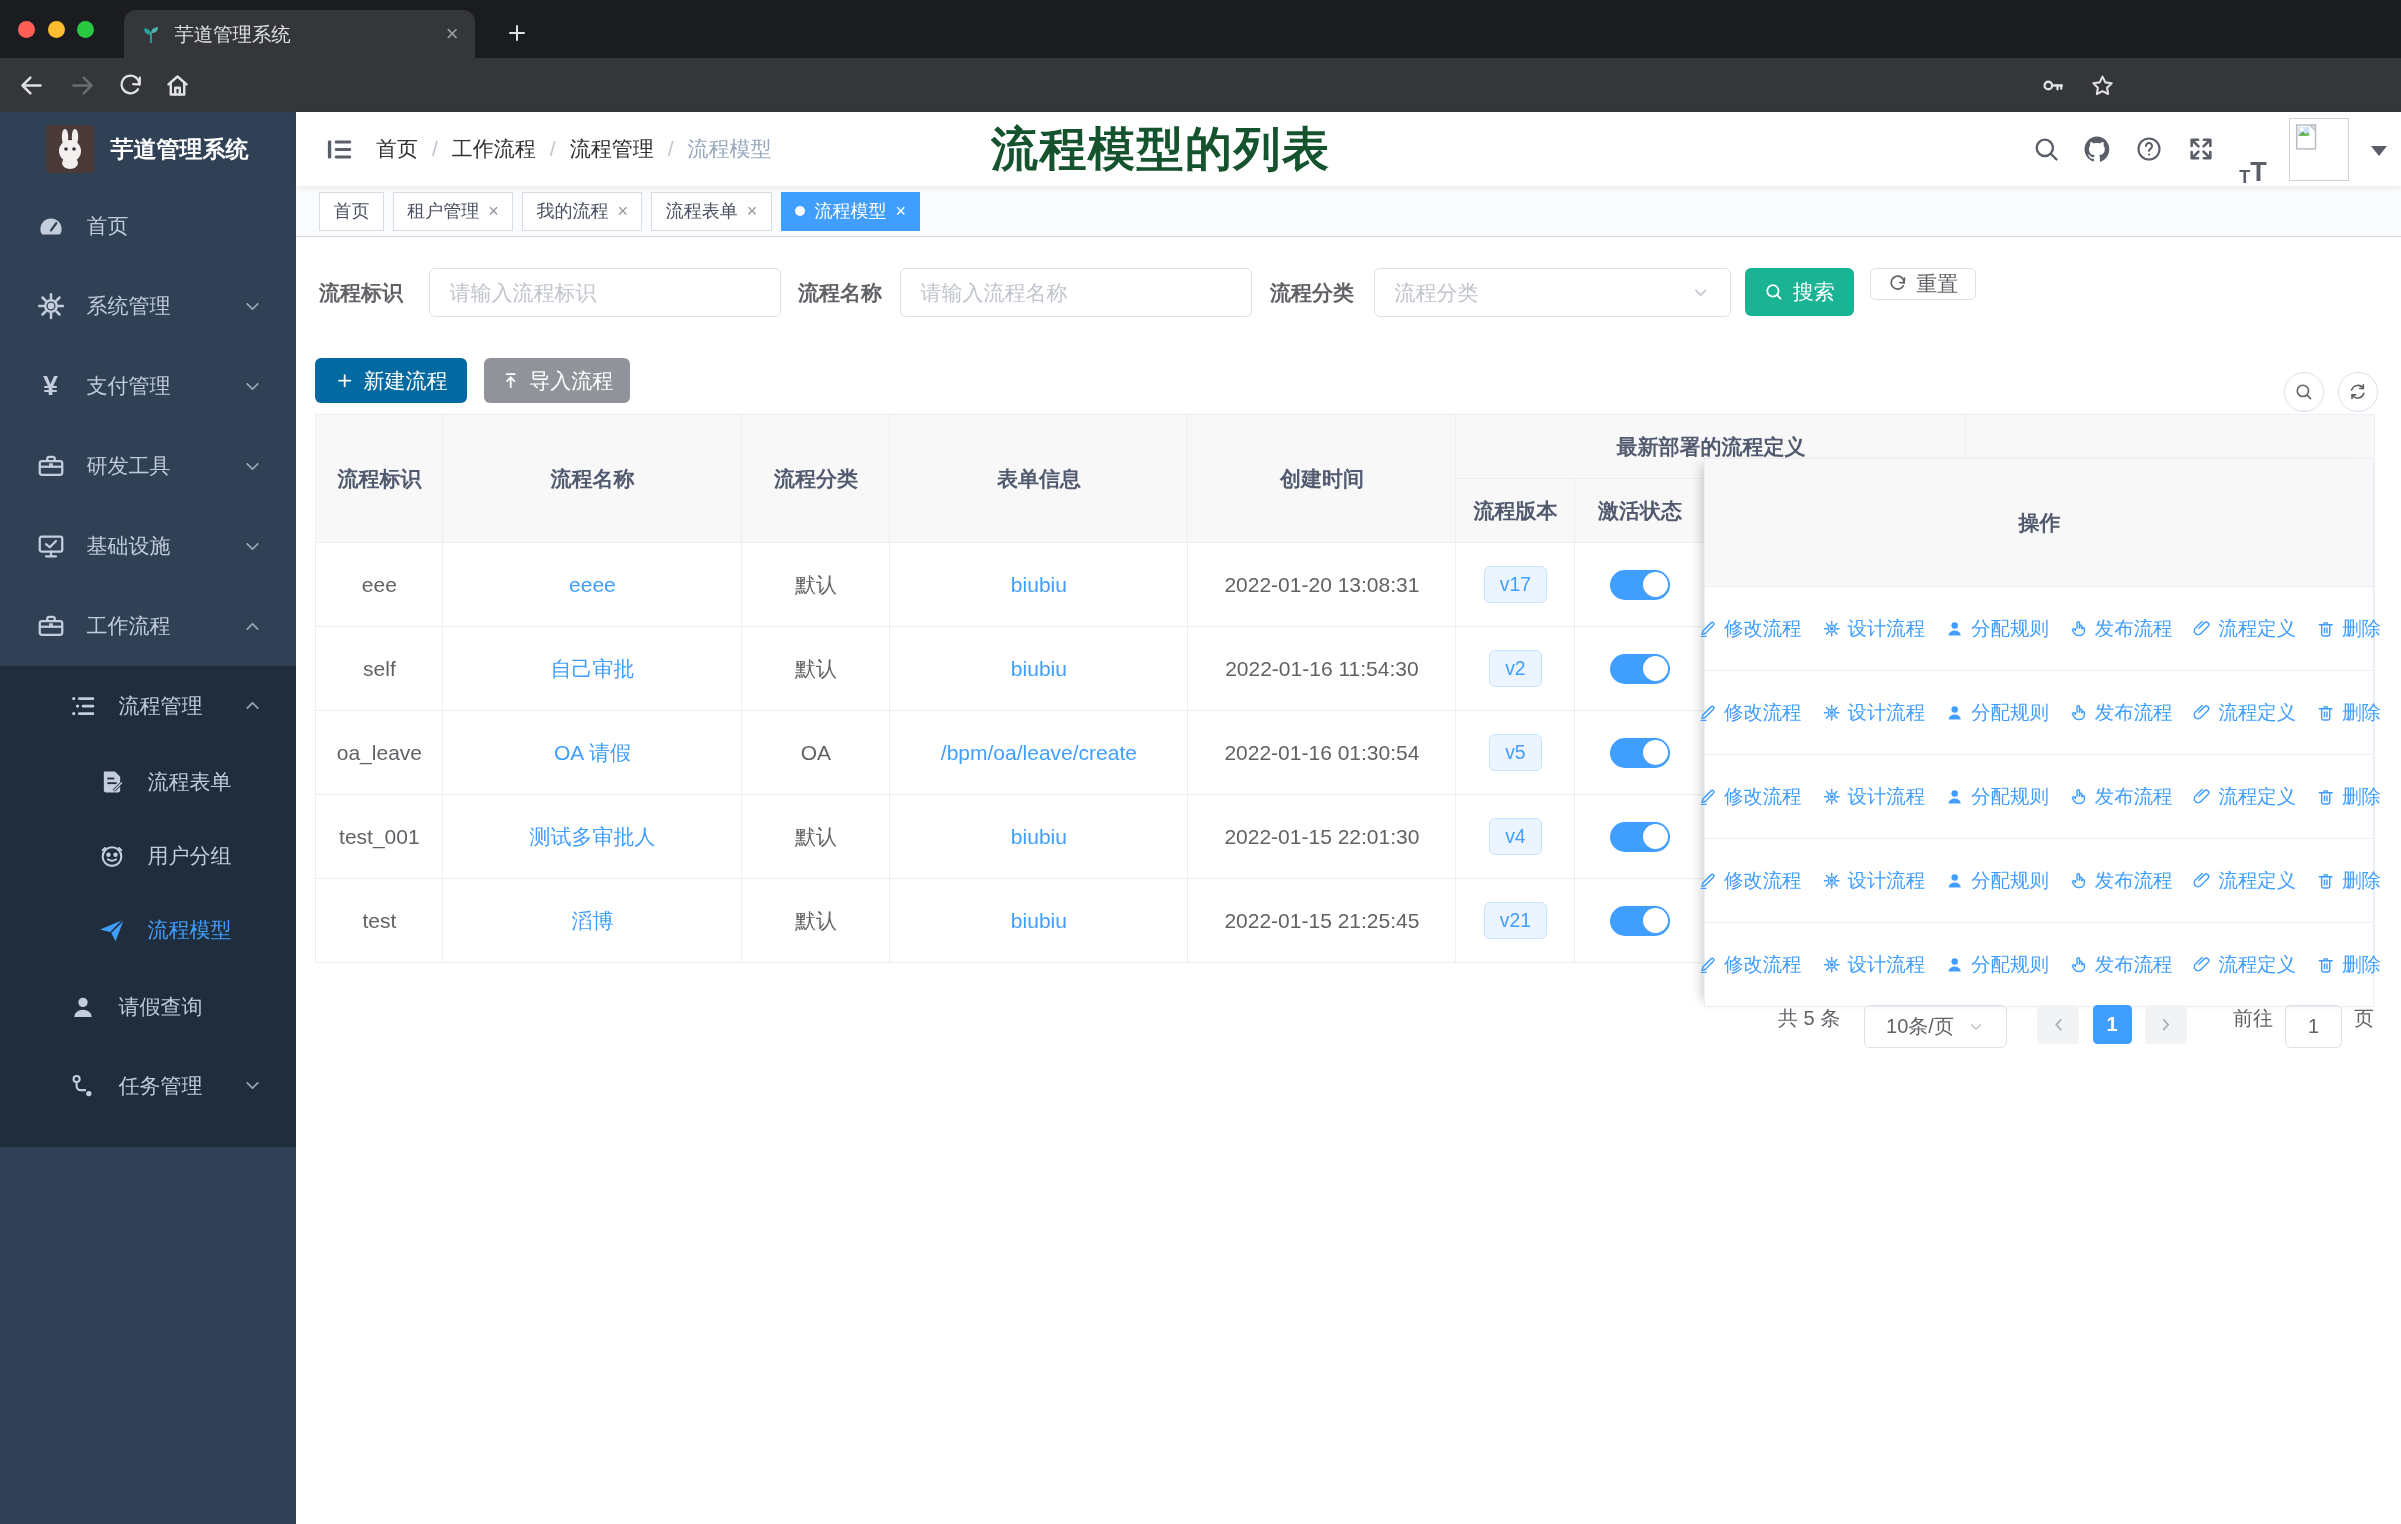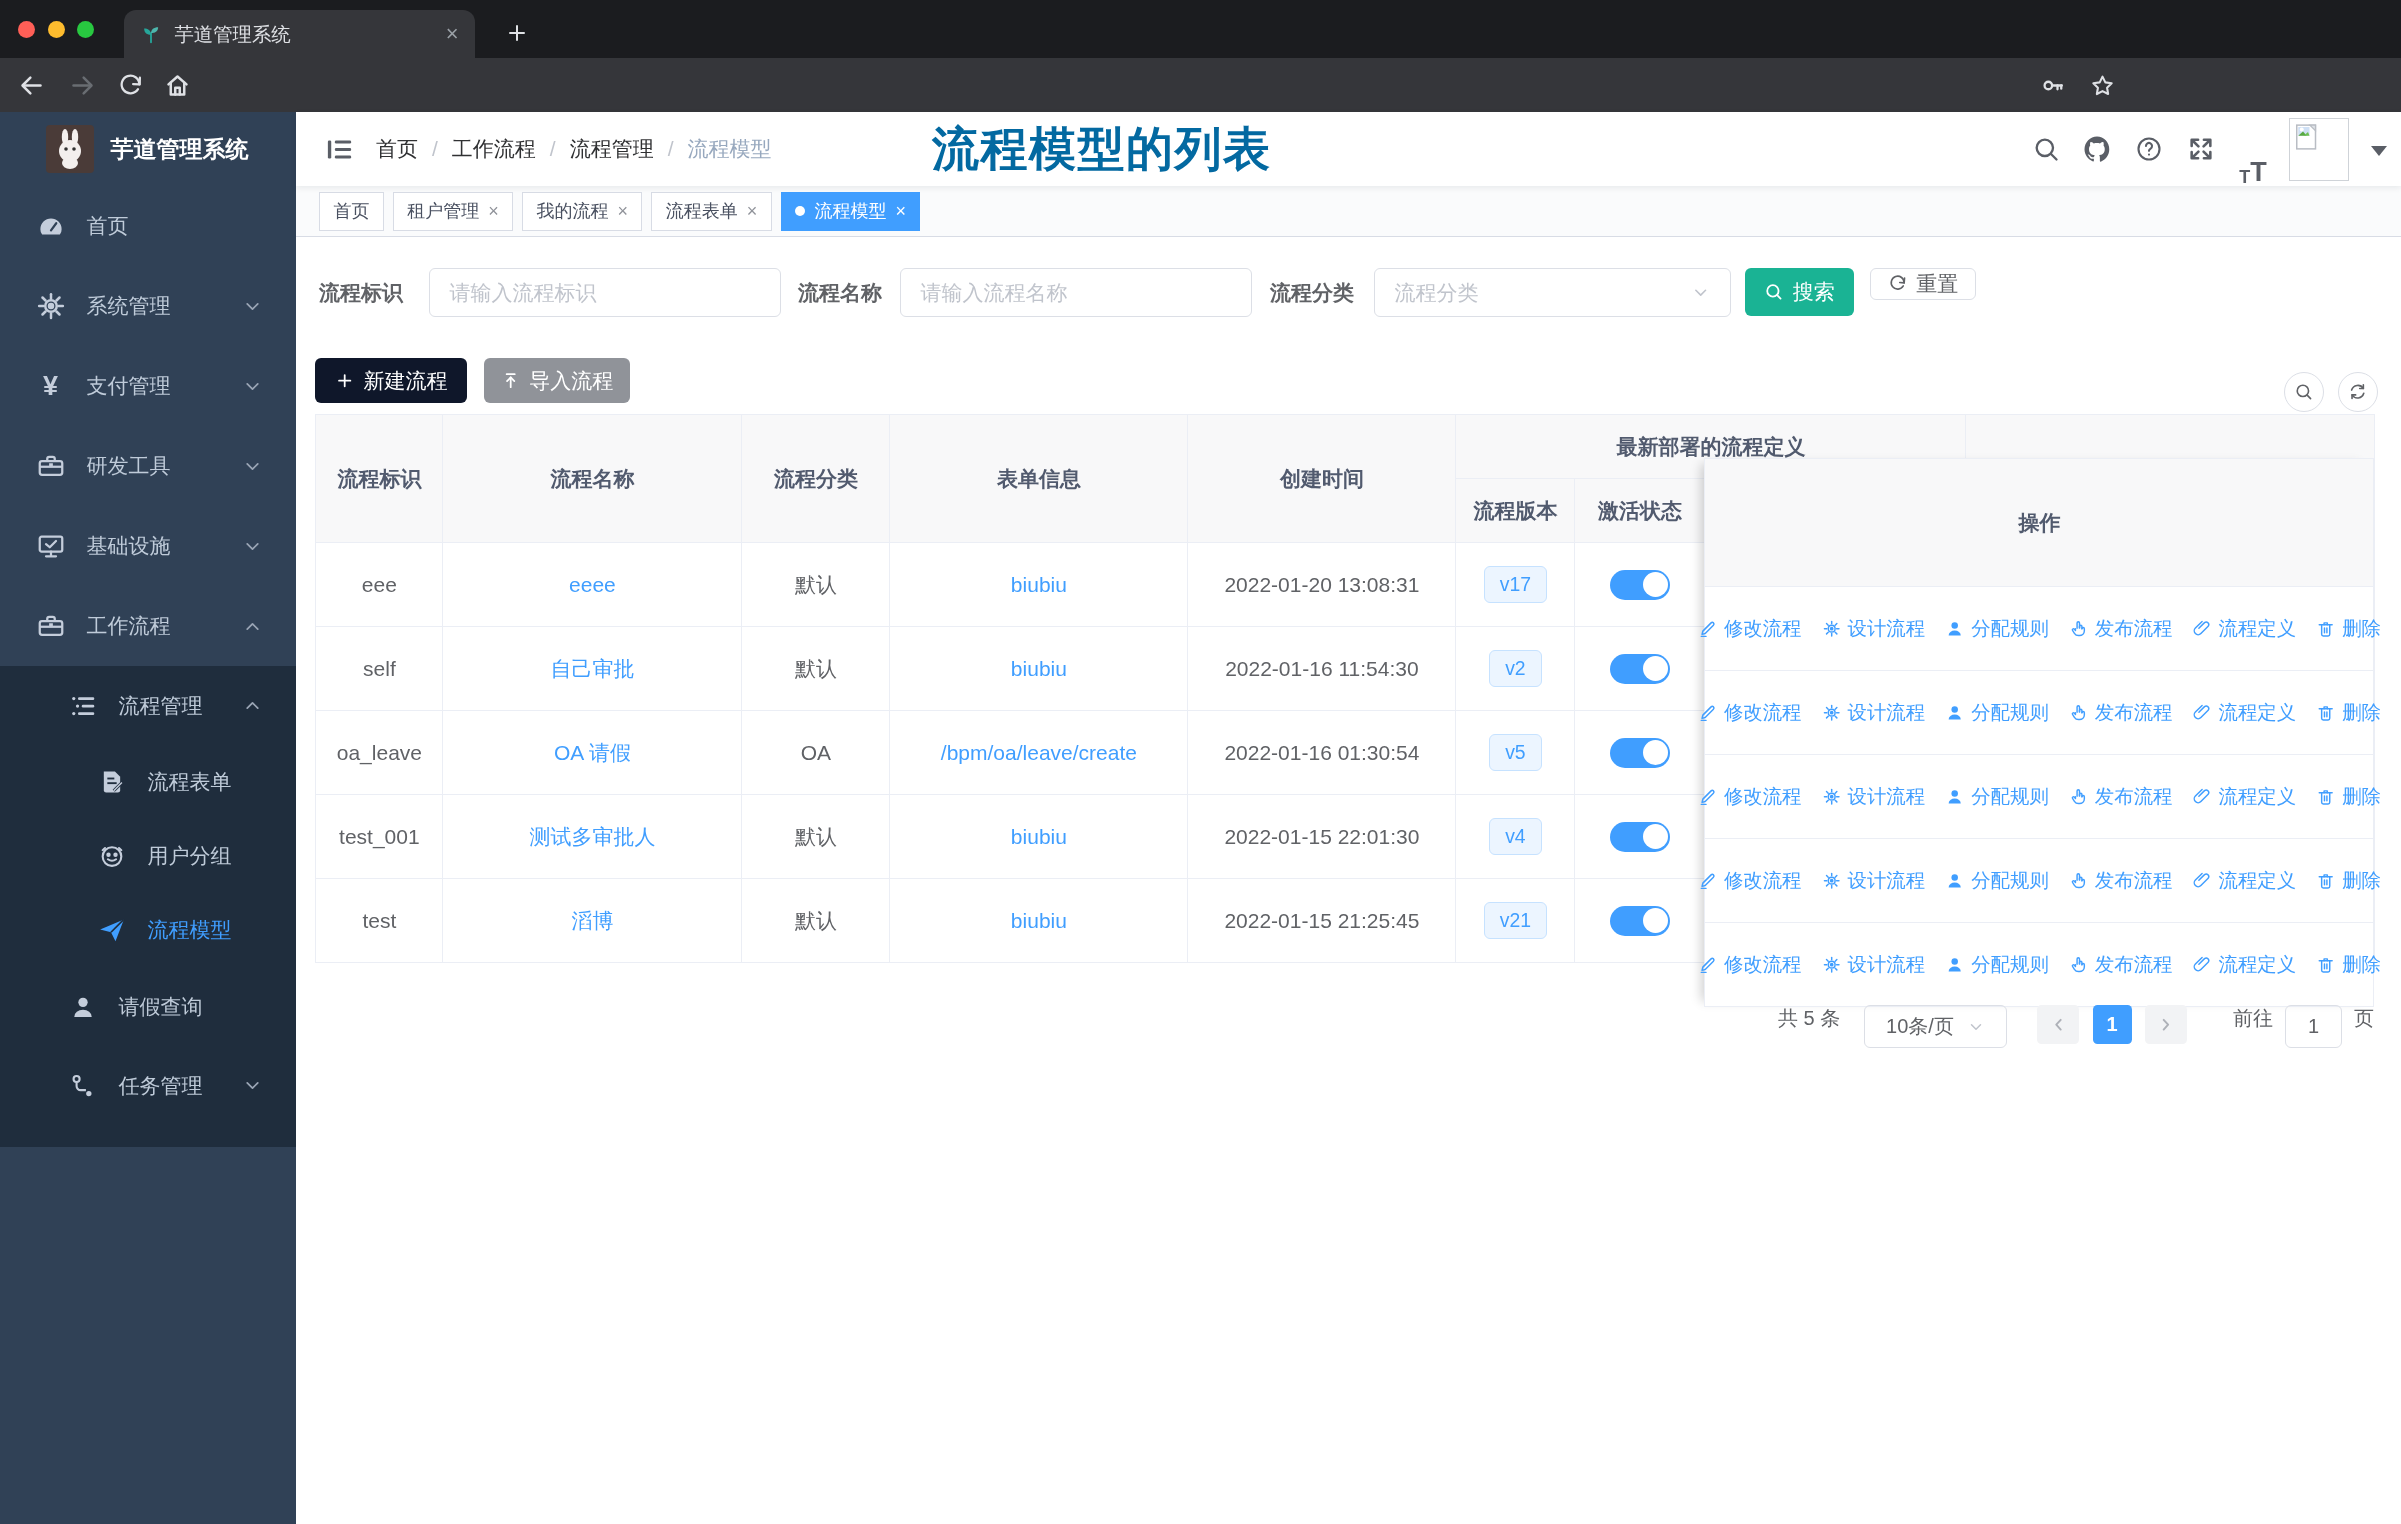--- a/index.html
+++ b/index.html
@@ -44,21 +44,21 @@
   .m-item.active{color:#409eff;}
   .yen{font-size:27px;font-weight:700;color:#c4cddb;}
 
   
   .main{position:absolute;left:296px;top:112px;right:0;bottom:0;background:#fff;}
   .navbar{position:absolute;top:0;left:0;right:0;height:74px;background:#fff;box-shadow:0 1.5px 6px rgba(0,21,41,.08);z-index:5;}
   .hamburger{position:absolute;left:25px;top:19.4px;width:36px;height:36px;color:#5a5e66;display:flex;align-items:center;justify-content:center;}
   .breadcrumb{position:absolute;left:80px;top:0;height:74px;display:flex;align-items:center;font-size:21px;color:#303133;}
   .bc-sep{color:#c0c4cc;margin:0 14px;}
   .bc-last{color:#97a8be;}
-  .annotation{position:absolute;left:636px;top:0;height:74px;display:flex;align-items:center;font-size:47px;font-weight:900;color:#0369a1;letter-spacing:1.5px;white-space:nowrap;}
+  .annotation{position:absolute;left:695px;top:0;height:74px;display:flex;align-items:center;font-size:47px;font-weight:900;color:#14532d;letter-spacing:1.5px;white-space:nowrap;}
   .nb-ic{position:absolute;top:0;height:74px;width:42px;display:flex;align-items:center;justify-content:center;color:#5a5e66;}
   .avatar-box{position:absolute;left:1993px;top:6px;width:60px;height:63px;border:1.5px solid #cfd3d8;background:#fff;display:flex;align-items:flex-start;justify-content:flex-start;padding:3px;}
   .caret-down{position:absolute;left:2075px;top:34px;width:0;height:0;border-left:8.2px solid transparent;border-right:8.2px solid transparent;border-top:10.4px solid #5a5e66;}
   .tt-icon{font-weight:700;color:#5a5e66;display:flex;align-items:flex-end;line-height:1;}
   .tt-icon .big{font-size:27px;}
   .tt-icon .small{font-size:18px;}
 
   .tagsbar{position:absolute;top:74px;left:0;right:0;height:51px;background:#fafbfc;border-bottom:0.7px solid #d8dce5;display:flex;align-items:center;padding-left:23px;gap:9px;z-index:4;}
   .tag{height:39px;display:inline-flex;align-items:center;gap:9px;padding:0 13.4px;background:#fff;border:0.7px solid #d8dce5;color:#495060;font-size:18px;white-space:nowrap;cursor:pointer;}
   .tag .tx{font-size:18px;color:#90939a;line-height:1;}
@@ -66,21 +66,21 @@
   .tag.active .tx{color:#fff;}
   .tag-dot{width:10.4px;height:10.4px;border-radius:50%;background:#fff;}
 
   .content{position:absolute;top:125px;left:0;right:0;bottom:0;background:#fff;}
   .f-label{position:absolute;top:31px;height:49px;line-height:49px;font-size:21px;font-weight:700;color:#606266;white-space:nowrap;}
   .f-box{position:absolute;top:31px;height:49px;border:0.7px solid #dcdfe6;border-radius:6px;background:#fff;display:flex;align-items:center;padding:0 19.4px;font-size:21px;color:#c0c4cc;}
   .f-box .sel-arrow{margin-left:auto;color:#c0c4cc;display:flex;}
   .btn{position:absolute;top:121px;height:45px;border-radius:6px;display:flex;align-items:center;justify-content:center;gap:9px;font-size:21px;color:#fff;cursor:pointer;white-space:nowrap;}
   .btn-search{top:31px;height:48px;background:#1ab394;}
   .btn-reset{top:31px;height:32px;background:#fff;border:0.7px solid #dcdfe6;color:#606266;}
-  .btn-create{background:#0f172a;}
+  .btn-create{background:#0369a1;}
   .btn-import{background:#909399;align-items:center;}
   .circle-btn{position:absolute;top:135px;width:40px;height:40px;border:0.7px solid #dcdfe6;border-radius:50%;color:#606266;display:flex;align-items:center;justify-content:center;background:#fff;cursor:pointer;}
 
   
   .tbl{position:absolute;left:19.4px;top:177px;width:2059px;}
   table{border-collapse:collapse;table-layout:fixed;width:2059px;}
   th,td{border:0.7px solid #ebeef5;overflow:hidden;white-space:nowrap;}
   thead th{background:#f8f8f9;color:#515a6e;font-size:21px;font-weight:700;height:64px;text-align:center;}
   tbody td{height:84px;text-align:center;font-size:21px;color:#606266;background:#fff;}
   .link{color:#409eff;cursor:pointer;}

